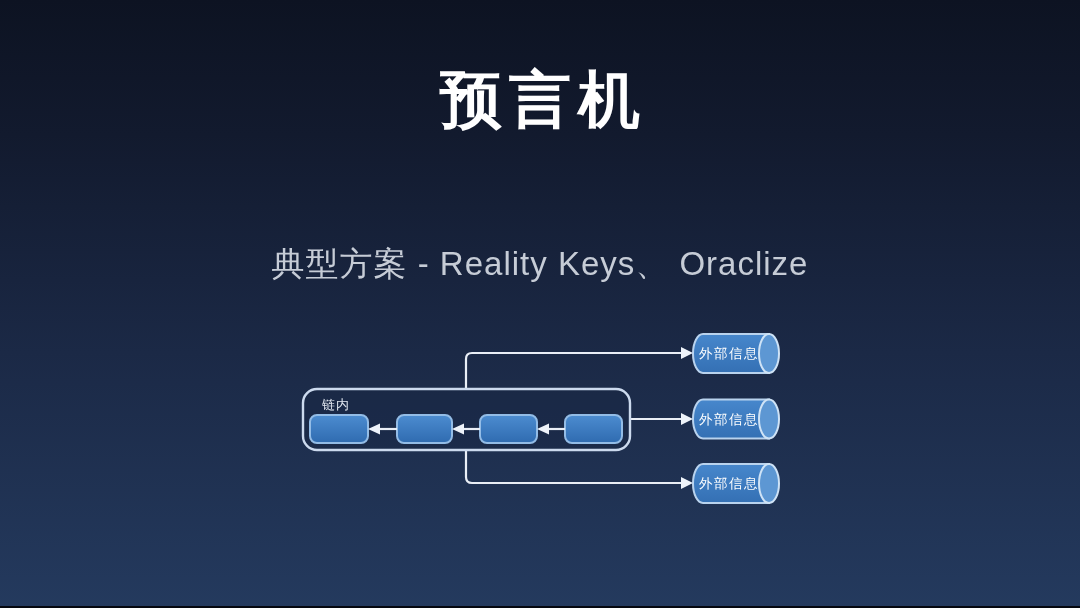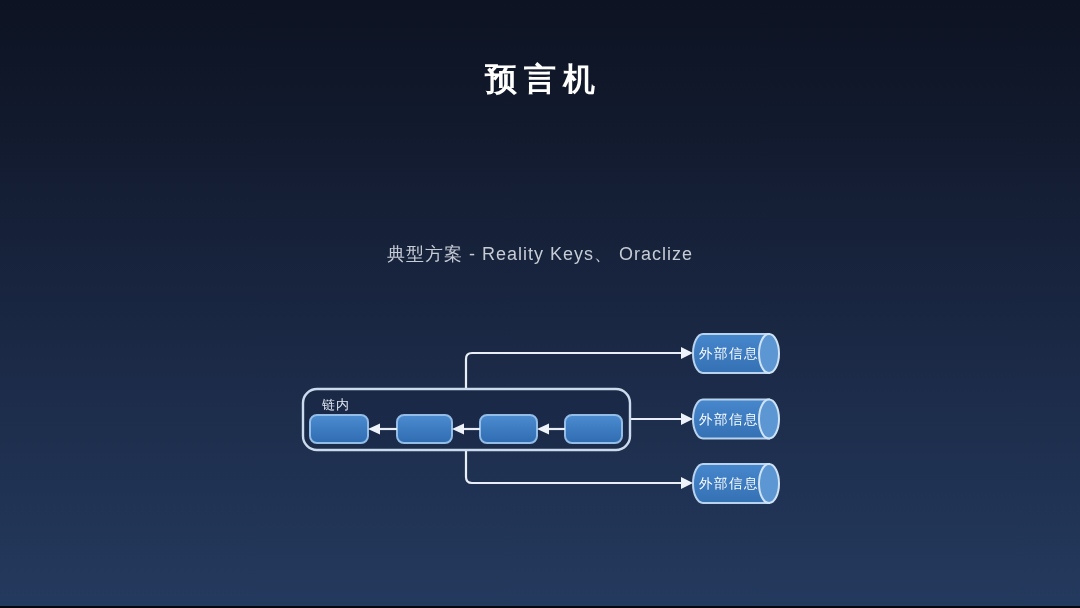--- a/index.html
+++ b/index.html
@@ -20,21 +20,21 @@
     left: 0; right: 0; bottom: 0;
     height: 2px;
     background: #05080f;
   }
   .slide-title {
     position: absolute;
     top: 58px;
     left: 0;
     width: 100%;
     text-align: center;
-    font-size: 32px;
+    font-size: 62px;
     font-weight: 700;
     color: #ffffff;
     letter-spacing: 7px;
     text-indent: 7px;
     margin: 0;
   }
   .slide-subtitle {
     position: absolute;
     top: 175px;
     left: 0;
@@ -45,21 +45,21 @@
     color: #dde1e9;
     letter-spacing: 2px;
     margin: 0;
   }
   .slide-solutions {
     position: absolute;
     top: 242px;
     left: 0;
     width: 100%;
     text-align: center;
-    font-size: 18px;
+    font-size: 33px;
     font-weight: 400;
     color: #c6ccd6;
     letter-spacing: 1px;
     margin: 0;
   }
   .diagram-svg {
     position: absolute;
     left: 0;
     top: 0;
     width: 1080px;

